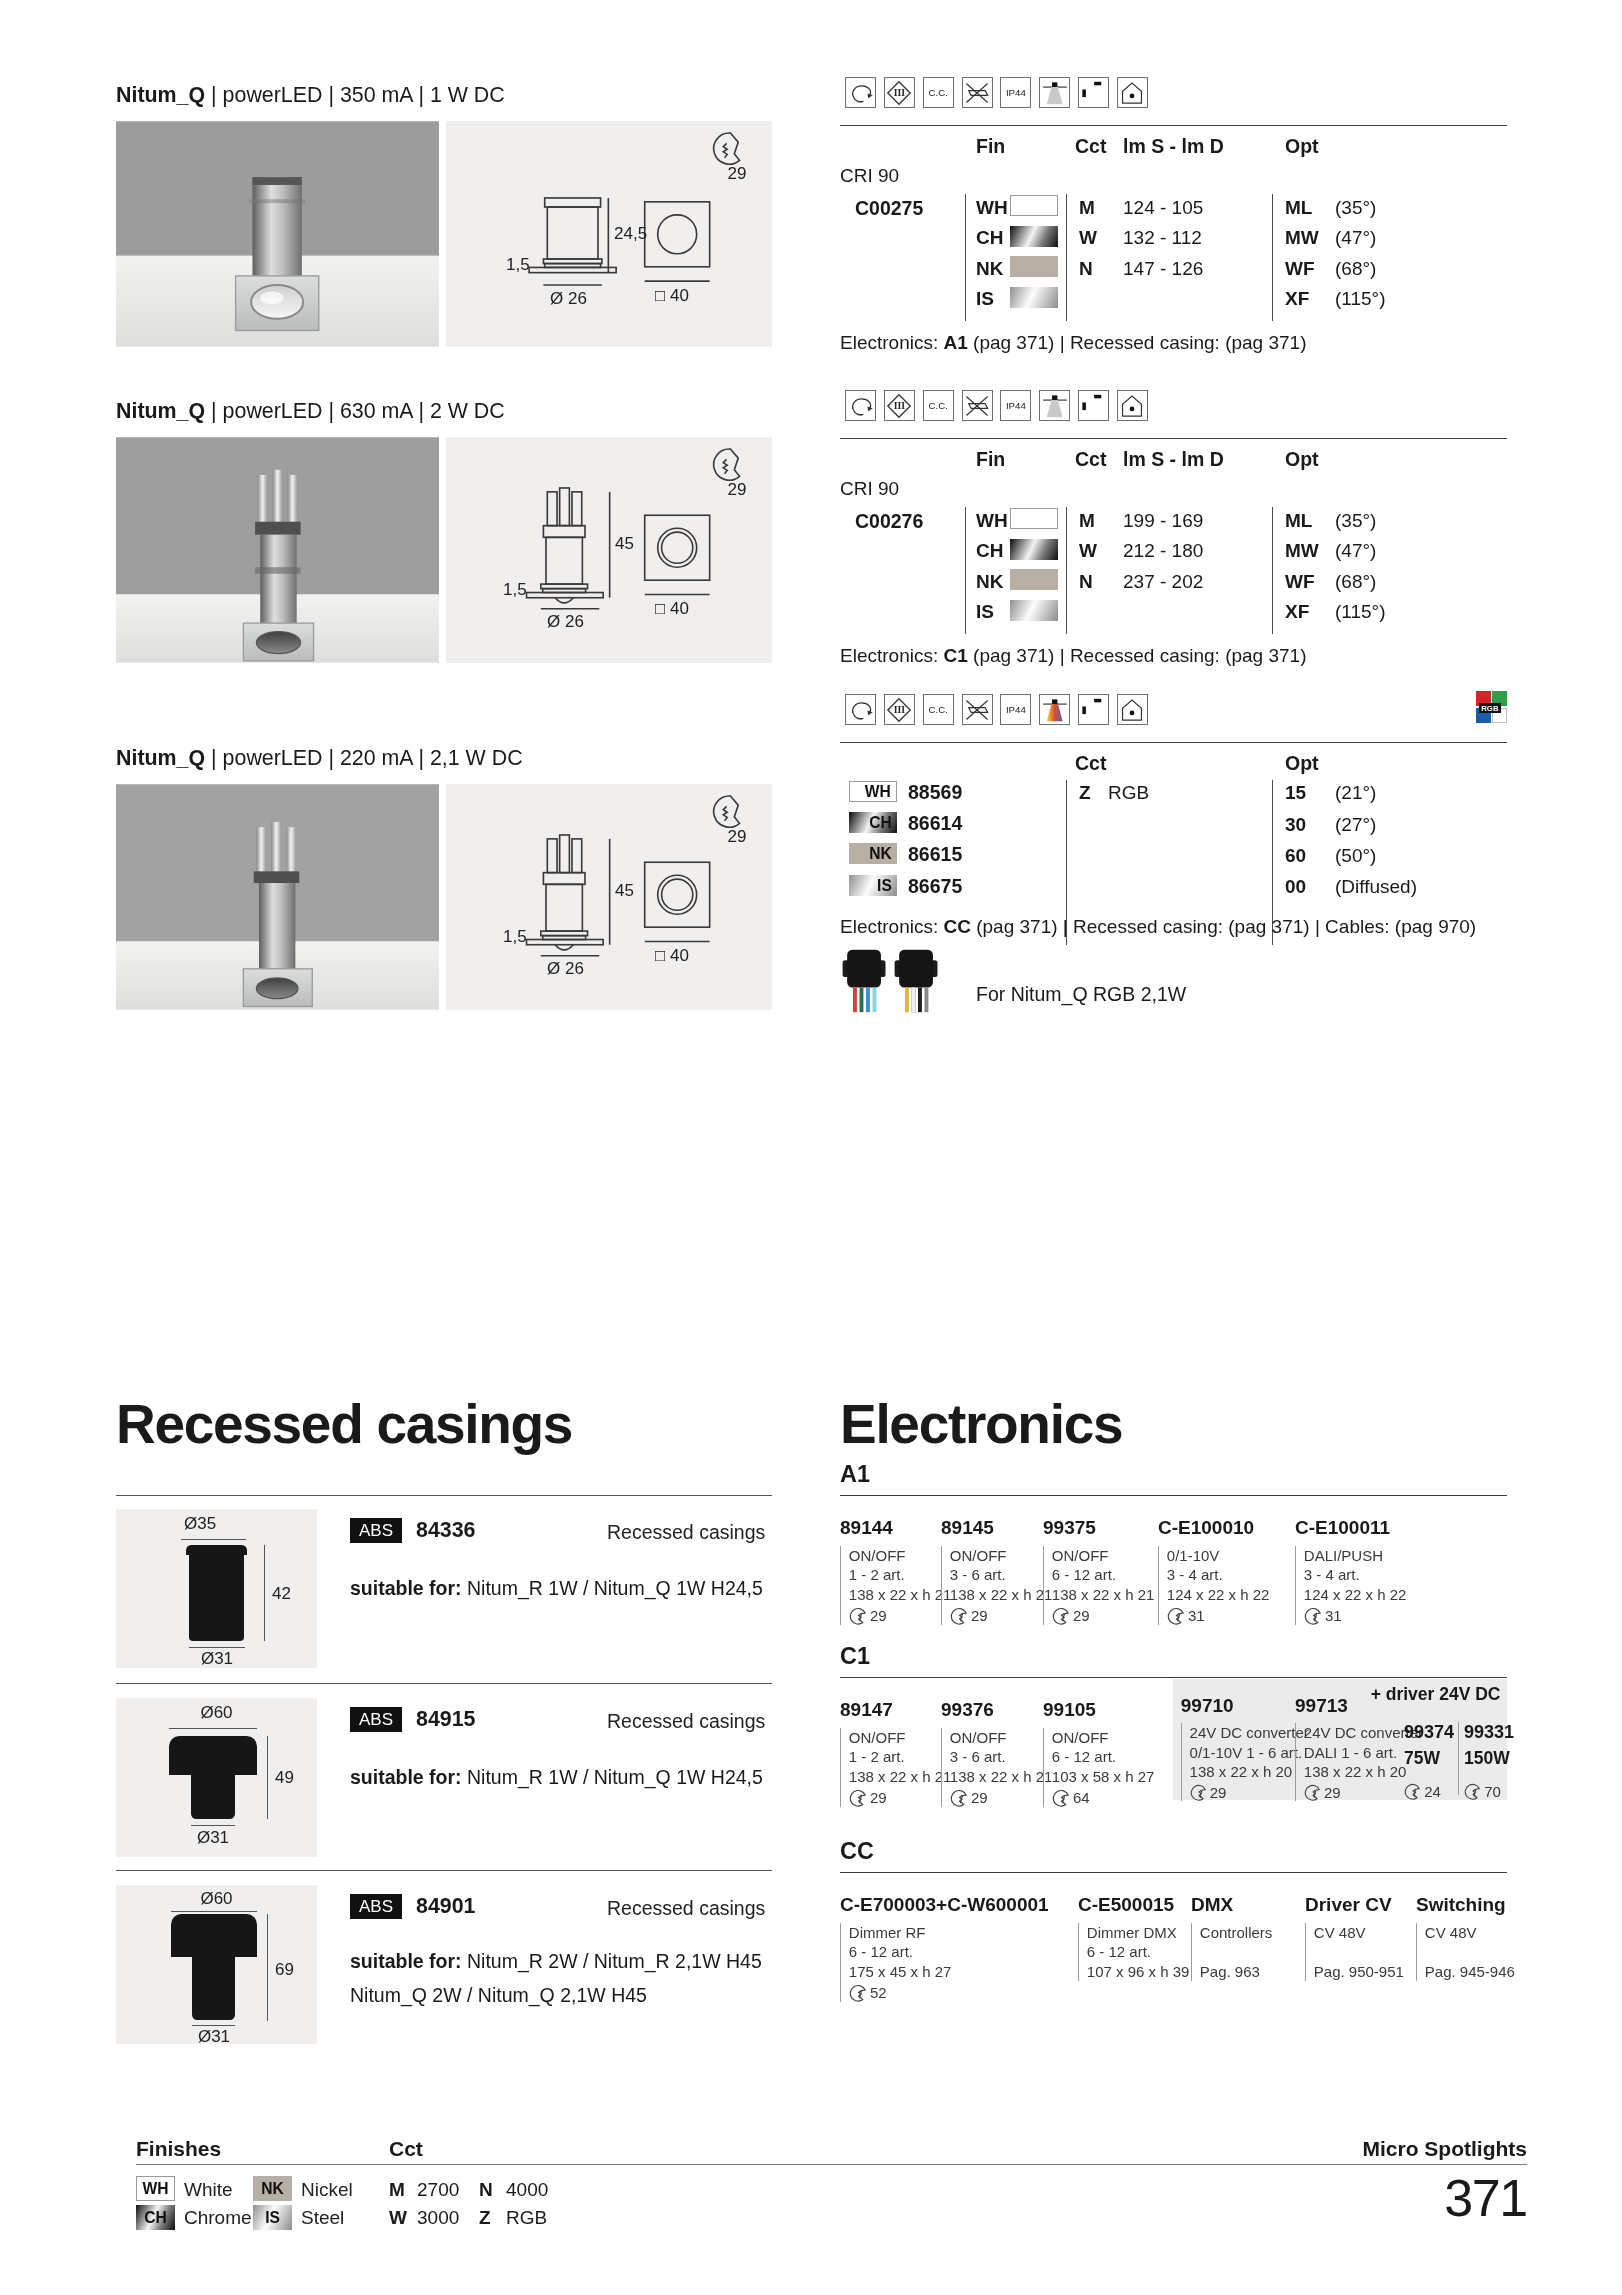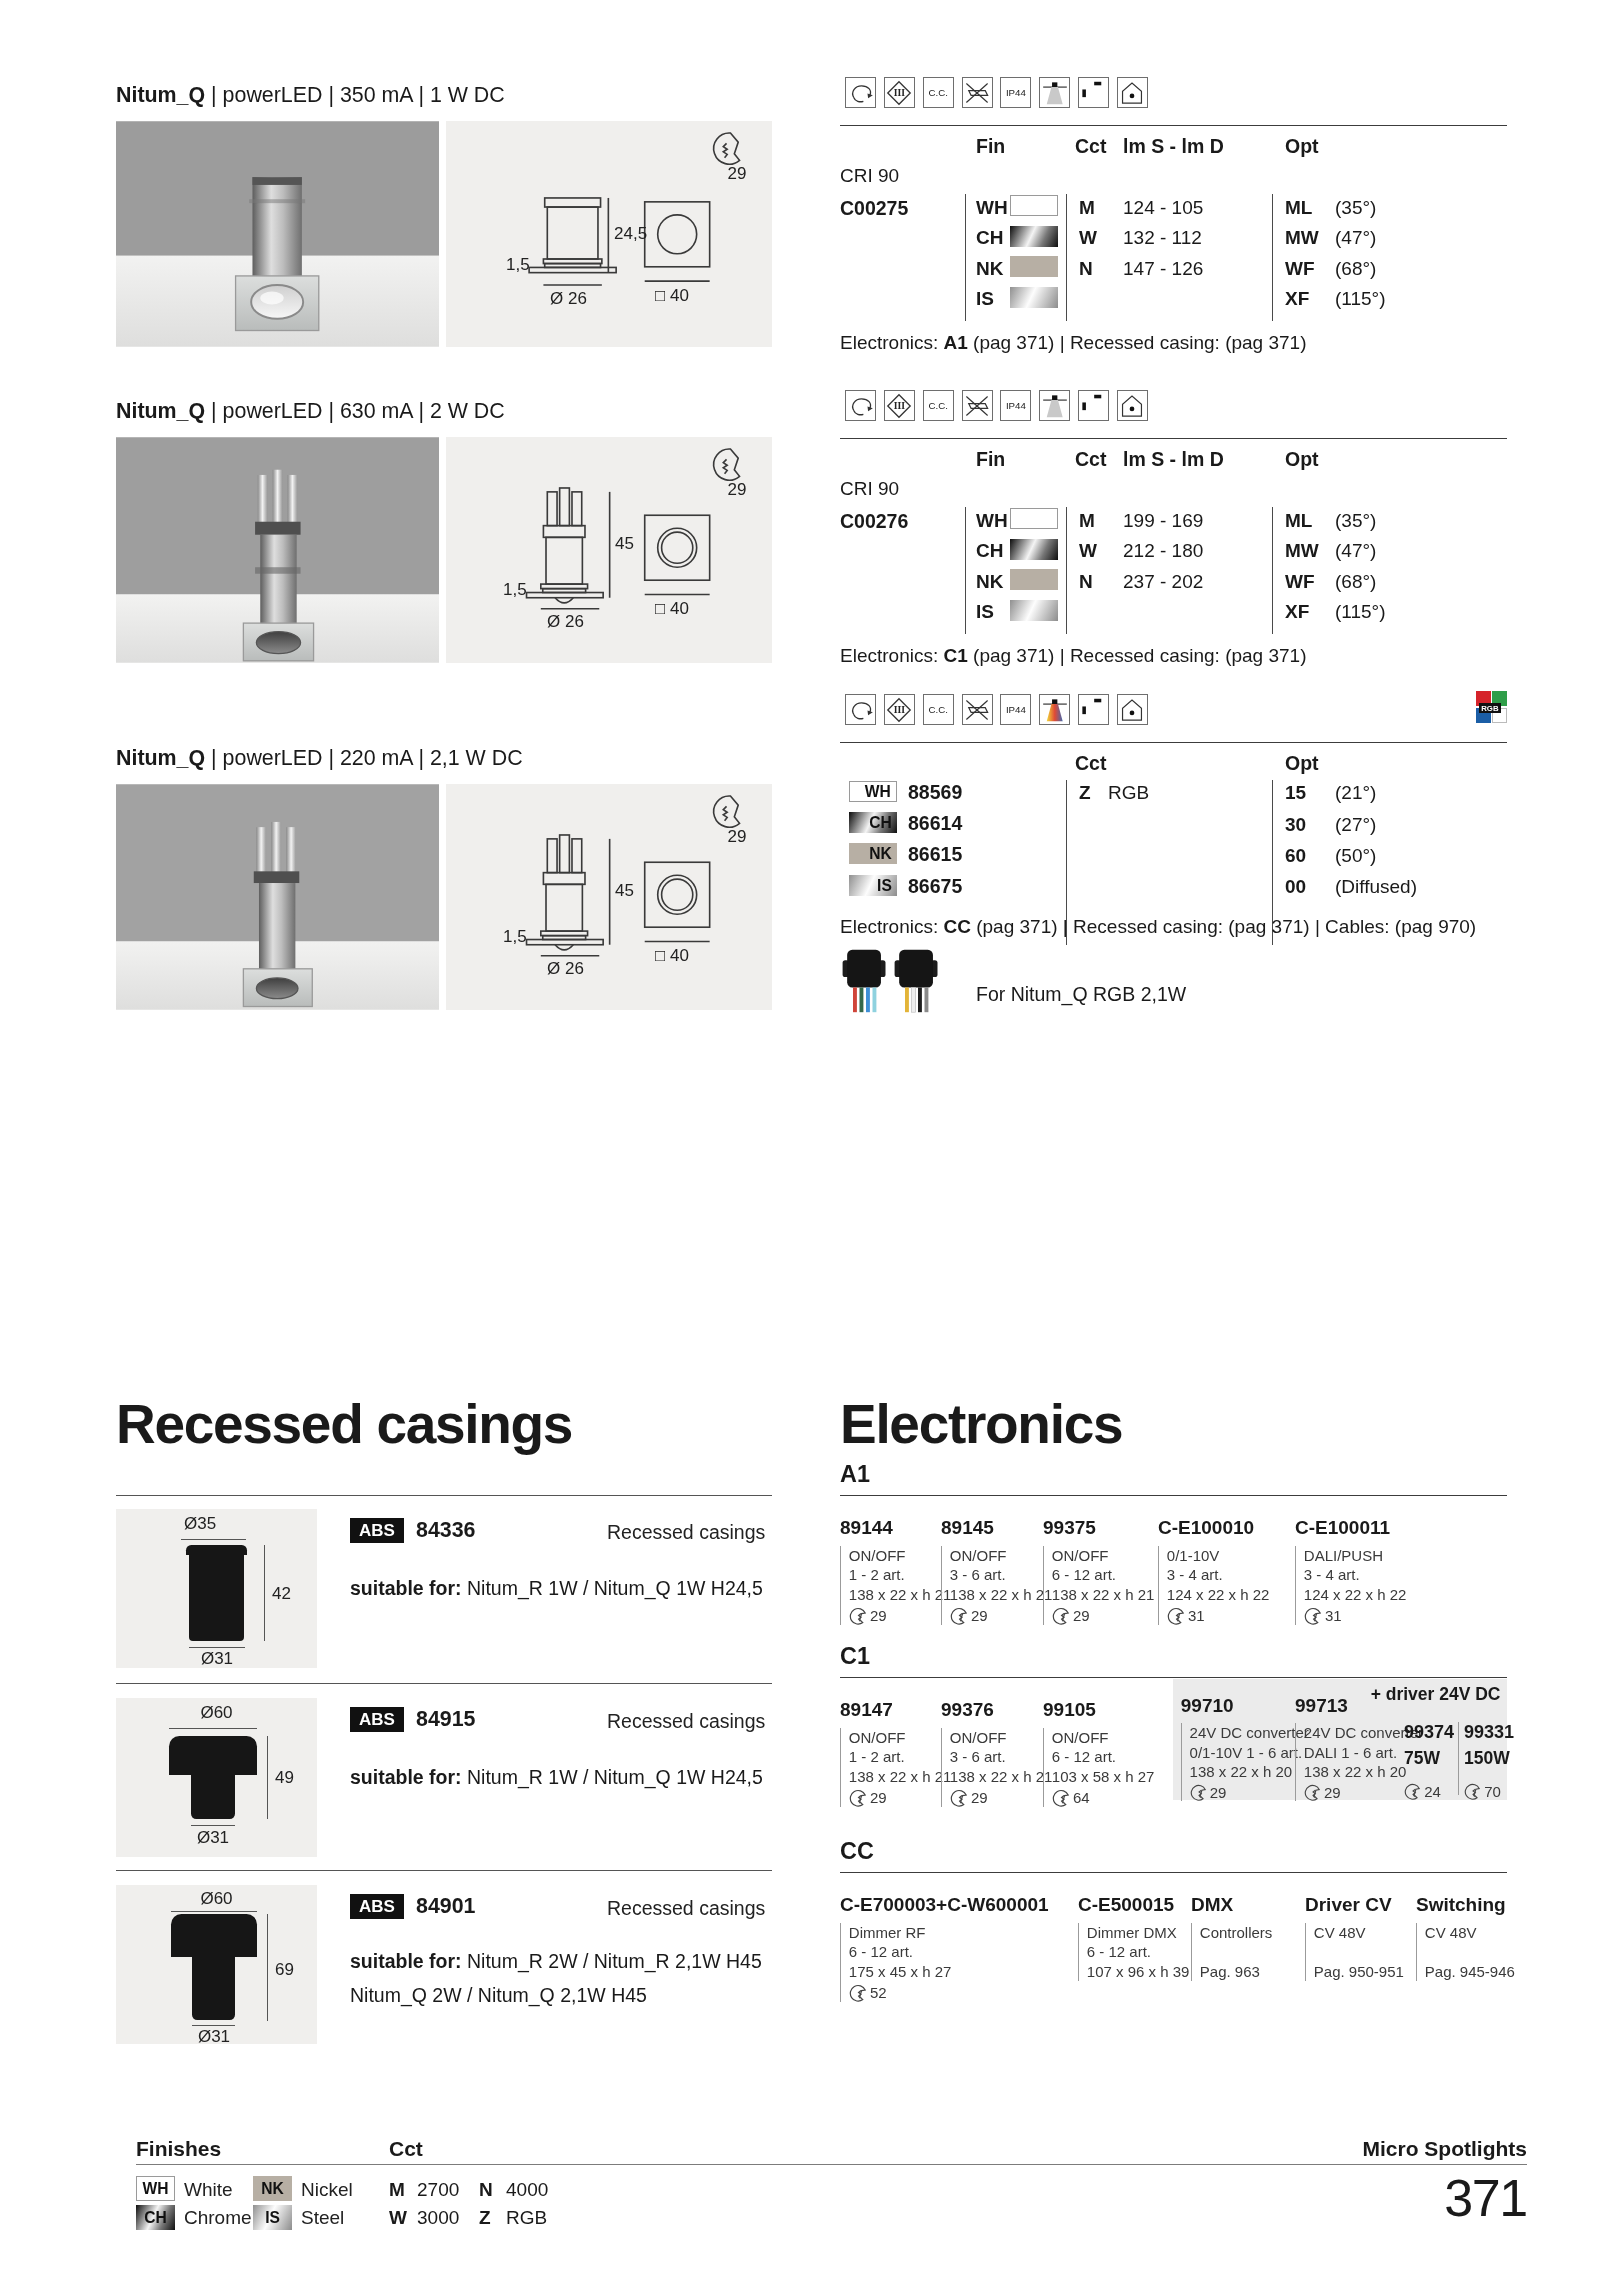--- a/index.html
+++ b/index.html
@@ -26,21 +26,21 @@
   .ico .roman{position:absolute;font-family:"Liberation Serif",serif;font-weight:bold;font-size:9.7px;color:#222;}
   .rgb-ico{position:absolute;width:32.5px;height:32.5px;}
   .rgb-ico .q{position:absolute;width:15px;height:15px;}
   .rgb-ico .lab{position:absolute;left:2.6px;top:11.7px;background:#111;color:#fff;font-size:7.8px;
                 font-weight:bold;padding:0.6px 2.6px;}
   
   .spec{position:absolute;left:0;width:667px;}
   .t-rule{position:absolute;left:0;width:667px;border-top:1.6px solid #3c3c3c;}
   .th{position:absolute;font-weight:bold;font-size:19.5px;white-space:nowrap;}
   .t-cri{position:absolute;font-size:19px;}
-  .t-code{position:absolute;font-weight:bold;font-size:19.5px;}
+  .t-code{position:absolute;font-weight:bold;font-size:19.5px;margin-left:15px;}
   .t-fin{position:absolute;font-weight:bold;font-size:19px;}
   .t-sw{position:absolute;width:48px;height:21px;box-sizing:border-box;}
   .sw-wh{background:#ffffff;border:1.3px solid #9a9a9a;}
   .sw-ch{background:linear-gradient(115deg,#0c0c0c 0%,#f4f4f4 45%,#777 70%,#0e0e0e 100%);}
   .sw-nk{background:#b7afa4;}
   .sw-is{background:linear-gradient(115deg,#8f8f8f 0%,#fdfdfd 45%,#8c8c8c 100%);}
   .t-cctk{position:absolute;font-weight:bold;font-size:19px;}
   .t-val{position:absolute;font-size:19px;white-space:nowrap;}
   .t-optk{position:absolute;font-weight:bold;font-size:19px;}
   .vbar{position:absolute;border-left:1.3px solid #4a4a4a;}
@@ -53,21 +53,21 @@
   
   .sec-title{position:absolute;font-size:55px;font-weight:bold;letter-spacing:-1.3px;white-space:nowrap;}
   .hline{position:absolute;left:0;width:656px;border-top:1.9px solid #555;}
   
   .citem{position:absolute;left:0;width:656px;height:169px;}
   .cpanel{position:absolute;left:0;top:0;width:201px;height:159px;background:#f0efed;}
   .cshape{position:absolute;background:#161616;}
   .dline{position:absolute;border-top:1.3px solid #555;}
   .vline{position:absolute;border-left:1.3px solid #555;}
   .cinfo{position:absolute;left:234px;top:0;width:422px;height:159px;}
-  .abs-badge{position:absolute;left:0;top:9px;background:#111;color:#fff;font-weight:bold;
+  .abs-badge{position:absolute;left:0;top:9px;background:#111;color:#fff;font-weight:normal;
              font-size:17px;padding:2.6px 9px;}
   .ccode{position:absolute;left:66px;top:9px;font-weight:bold;font-size:21.4px;}
   .clabel{position:absolute;left:257px;top:11.7px;font-size:19.5px;color:#222;}
   .csuit{position:absolute;left:0;font-size:19.5px;white-space:nowrap;}
   .csuit b{font-weight:bold;}
   
   .egroup{position:absolute;left:0;width:667px;}
   .eg-label{position:absolute;left:0;top:0;font-size:23.4px;font-weight:bold;}
   .eg-rule{position:absolute;left:0;top:34px;width:667px;border-top:1.6px solid #3c3c3c;}
   .ecol{position:absolute;top:56px;}

